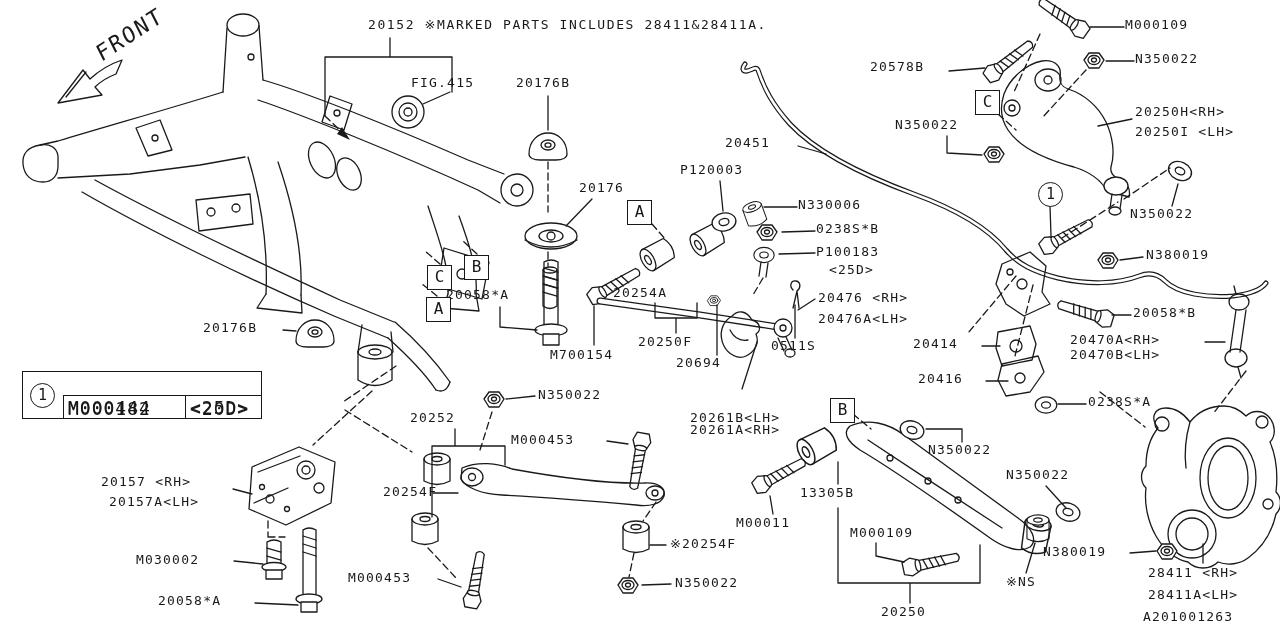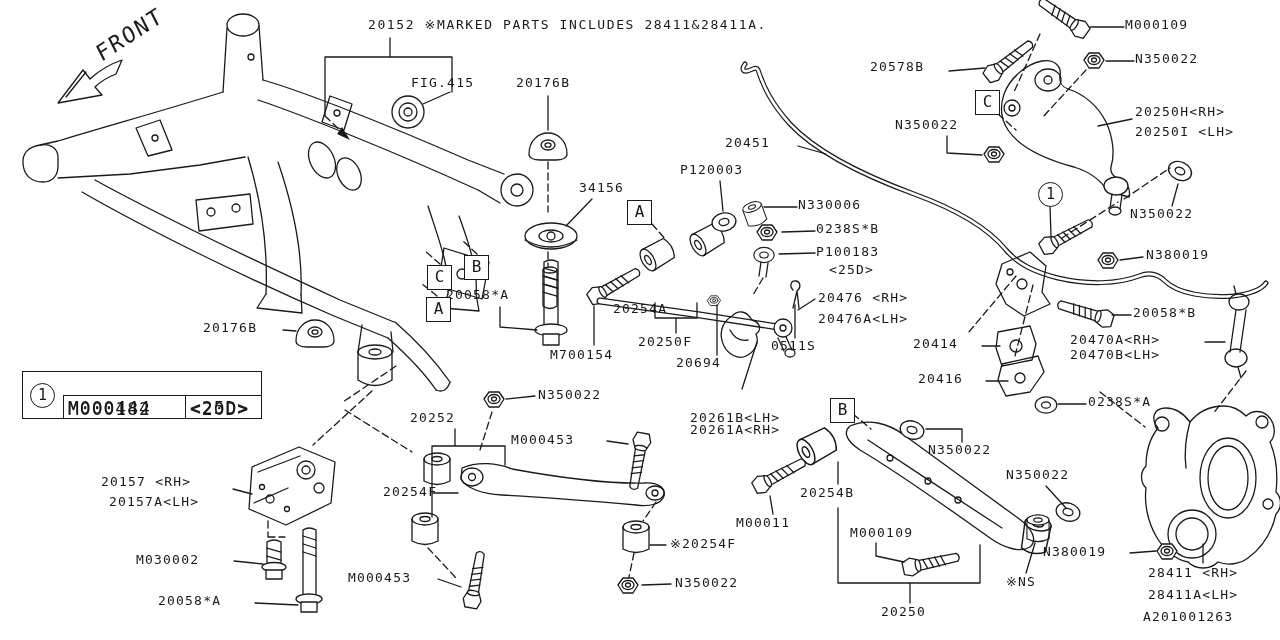--- a/index.html
+++ b/index.html
@@ -333,21 +333,21 @@
     <path class="dash" d="M440,264 L424,250 M477,254 L463,241 M437,296 L421,283"></path>
   </g>
 </svg>
 
 <span class="lbl title" style="left:368px;top:18px;">20152 ※MARKED PARTS INCLUDES 28411&amp;28411A.</span>
 <span class="front-label">FRONT</span>
 <span class="lbl" style="left:1143px;top:610px;">A201001263</span>
 
 <span class="lbl" style="left:411px;top:76px;">FIG.415</span>
 <span class="lbl" style="left:516px;top:76px;">20176B</span>
-<span class="lbl" style="left:579px;top:181px;">34156</span>
+<span class="lbl" style="left:579px;top:181px;">20176</span>
 <span class="lbl" style="left:725px;top:136px;">20451</span>
 <span class="lbl" style="left:680px;top:163px;">P120003</span>
 <span class="lbl" style="left:798px;top:198px;">N330006</span>
 <span class="lbl" style="left:816px;top:222px;">0238S*B</span>
 <span class="lbl" style="left:816px;top:245px;">P100183</span>
 <span class="lbl" style="left:829px;top:263px;">&lt;25D&gt;</span>
 <span class="lbl" style="left:870px;top:60px;">20578B</span>
 <span class="lbl" style="left:1125px;top:18px;">M000109</span>
 <span class="lbl" style="left:1135px;top:52px;">N350022</span>
 <span class="lbl" style="left:1135px;top:105px;text-align:center;">20250H&lt;RH&gt;</span>
@@ -359,39 +359,39 @@
 <span class="lbl" style="left:1070px;top:333px;">20470A&lt;RH&gt;</span>
 <span class="lbl" style="left:1070px;top:348px;">20470B&lt;LH&gt;</span>
 <span class="lbl" style="left:913px;top:337px;">20414</span>
 <span class="lbl" style="left:918px;top:372px;">20416</span>
 <span class="lbl" style="left:1088px;top:395px;">0238S*A</span>
 <span class="lbl" style="left:818px;top:291px;">20476 &lt;RH&gt;</span>
 <span class="lbl" style="left:818px;top:312px;">20476A&lt;LH&gt;</span>
 <span class="lbl" style="left:771px;top:339px;">0511S</span>
 <span class="lbl" style="left:676px;top:356px;">20694</span>
 <span class="lbl" style="left:638px;top:335px;text-align:right;">20250F</span>
-<span class="lbl" style="left:613px;top:286px;margin-top:16px;">20254A</span>
+<span class="lbl" style="left:613px;top:286px;">20254A</span>
 <span class="lbl" style="left:550px;top:348px;">M700154</span>
 <span class="lbl" style="left:446px;top:288px;">20058*A</span>
 <span class="lbl" style="left:690px;top:391px;margin-top:32px;">20261A&lt;RH&gt;</span>
 <span class="lbl" style="left:690px;top:411px;">20261B&lt;LH&gt;</span>
 <span class="lbl" style="left:203px;top:321px;">20176B</span>
 <span class="lbl" style="left:101px;top:475px;">20157 &lt;RH&gt;</span>
 <span class="lbl" style="left:109px;top:495px;">20157A&lt;LH&gt;</span>
 <span class="lbl" style="left:136px;top:553px;">M030002</span>
 <span class="lbl" style="left:158px;top:594px;">20058*A</span>
 <span class="lbl" style="left:410px;top:411px;">20252</span>
 <span class="lbl" style="left:538px;top:388px;">N350022</span>
 <span class="lbl" style="left:511px;top:433px;">M000453</span>
 <span class="lbl" style="left:383px;top:485px;">20254F</span>
 <span class="lbl" style="left:348px;top:571px;">M000453</span>
 <span class="lbl" style="left:670px;top:537px;">※20254F</span>
 <span class="lbl" style="left:675px;top:576px;">N350022</span>
 <span class="lbl" style="left:736px;top:516px;">M00011</span>
-<span class="lbl" style="left:800px;top:486px;">20254B</span>
+<span class="lbl" style="left:800px;top:486px;">13305B</span>
 <span class="lbl" style="left:850px;top:526px;">M000109</span>
 <span class="lbl" style="left:881px;top:605px;">20250</span>
 <span class="lbl" style="left:928px;top:443px;">N350022</span>
 <span class="lbl" style="left:1006px;top:468px;">N350022</span>
 <span class="lbl" style="left:1043px;top:545px;">N380019</span>
 <span class="lbl" style="left:1006px;top:575px;">※NS</span>
 <span class="lbl" style="left:1148px;top:566px;">28411 &lt;RH&gt;</span>
 <span class="lbl" style="left:1148px;top:588px;">28411A&lt;LH&gt;</span>
 
 <span class="secbox" style="left:427px;top:265px;">C</span>

